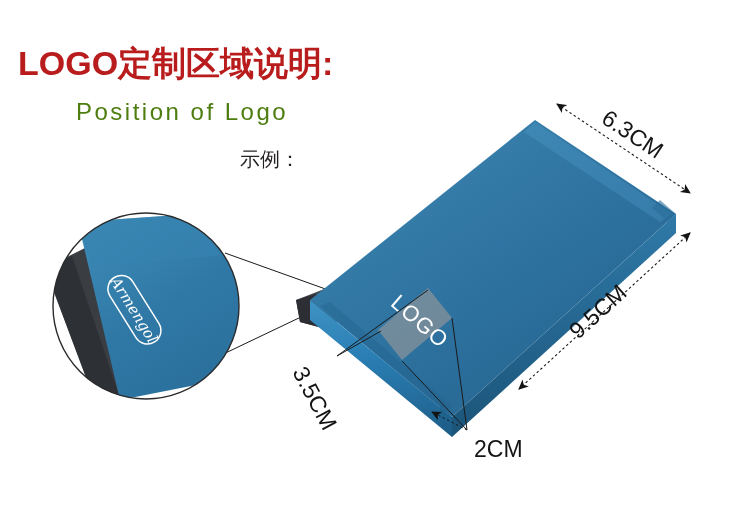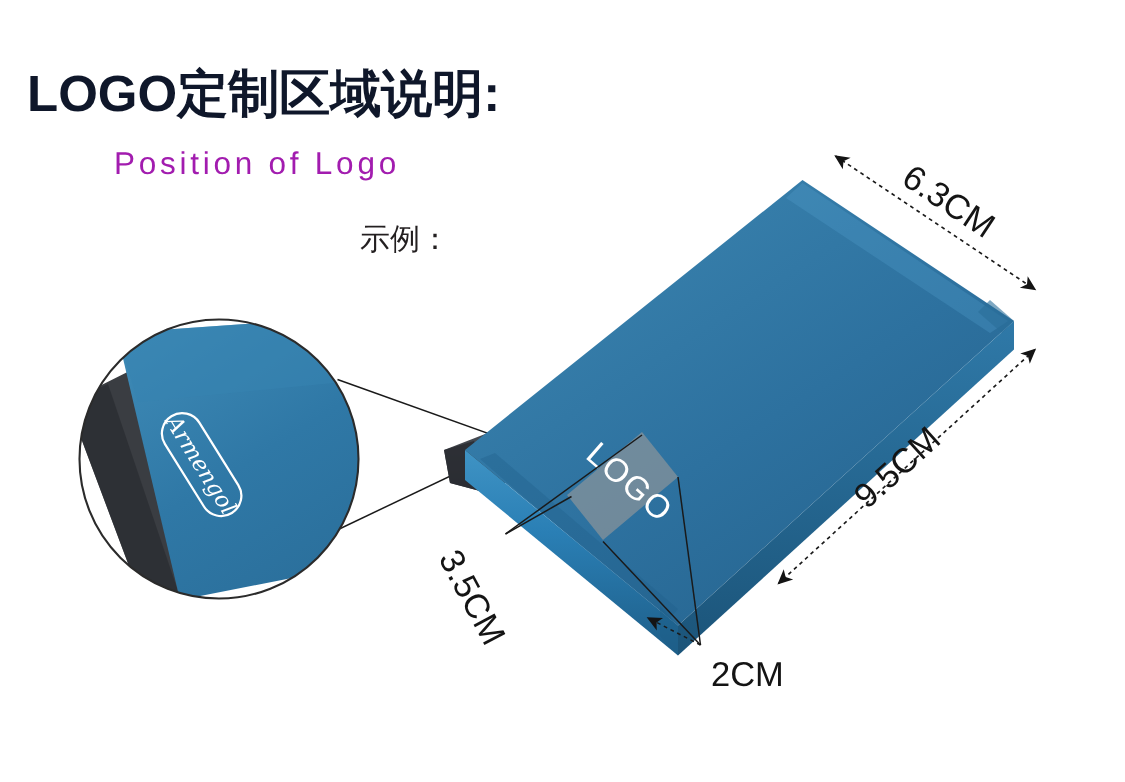--- a/index.html
+++ b/index.html
@@ -6,25 +6,25 @@
   body{
     width:750px;height:521px;background:#ffffff;position:relative;overflow:hidden;
     font-family:"Liberation Sans","DejaVu Sans",sans-serif;
   }
   #stage{position:absolute;inset:0;}
 
   
   .title{
     position:absolute;left:18px;top:46px;
     font-size:34px;font-weight:bold;letter-spacing:0px;
-    color:#0f172a;white-space:nowrap;line-height:1;
+    color:#b91c1c;white-space:nowrap;line-height:1;
   }
   .subtitle{
     position:absolute;left:76px;top:98px;
-    font-size:21px;color:#a21caf;letter-spacing:2.5px;white-space:nowrap;
+    font-size:24px;color:#4d7c0f;letter-spacing:2.5px;white-space:nowrap;
   }
   .example-label{
     position:absolute;left:240px;top:146px;
     font-size:20px;font-weight:normal;color:#231f20;white-space:nowrap;
   }
 
   
   svg#art{position:absolute;left:0;top:0;width:750px;height:521px;overflow:visible;}
 
   .dimtext{

